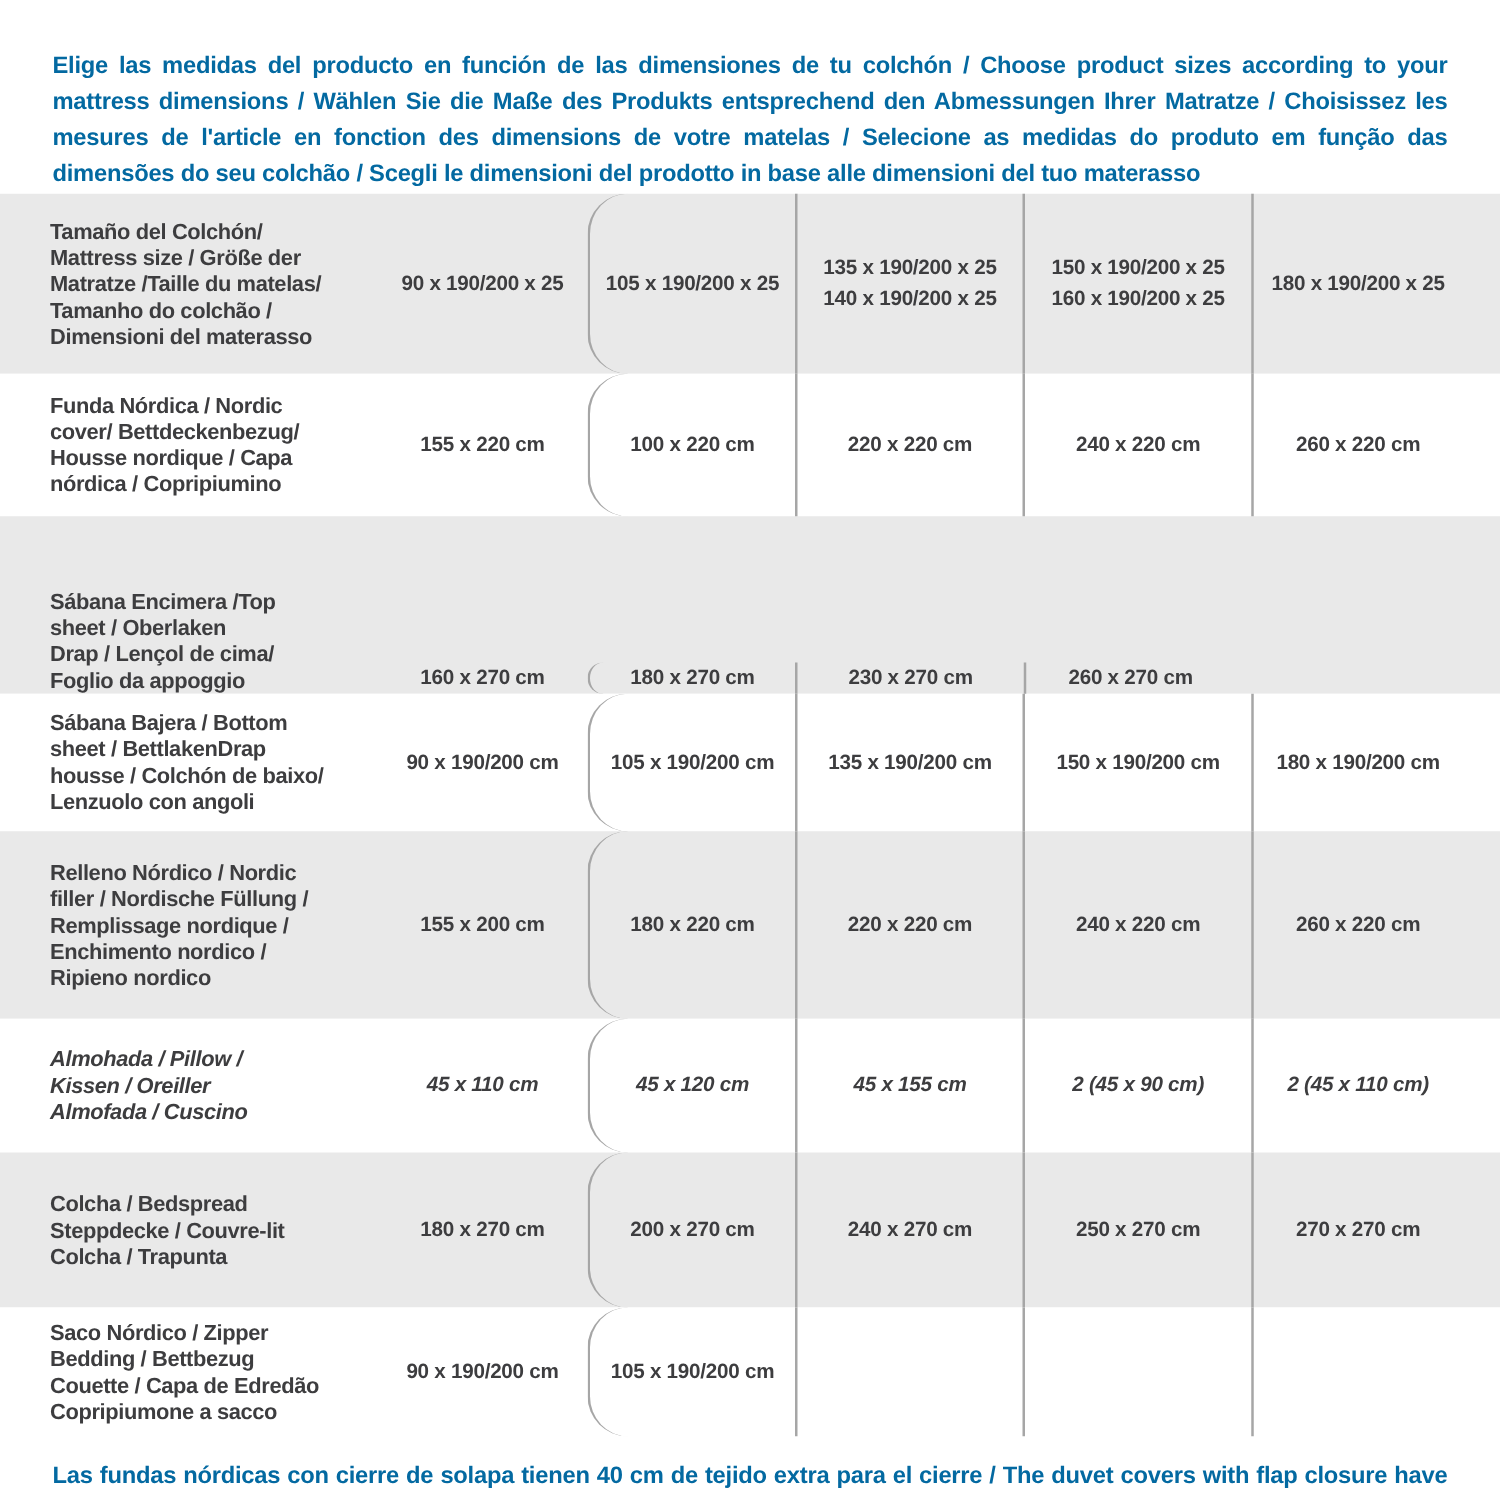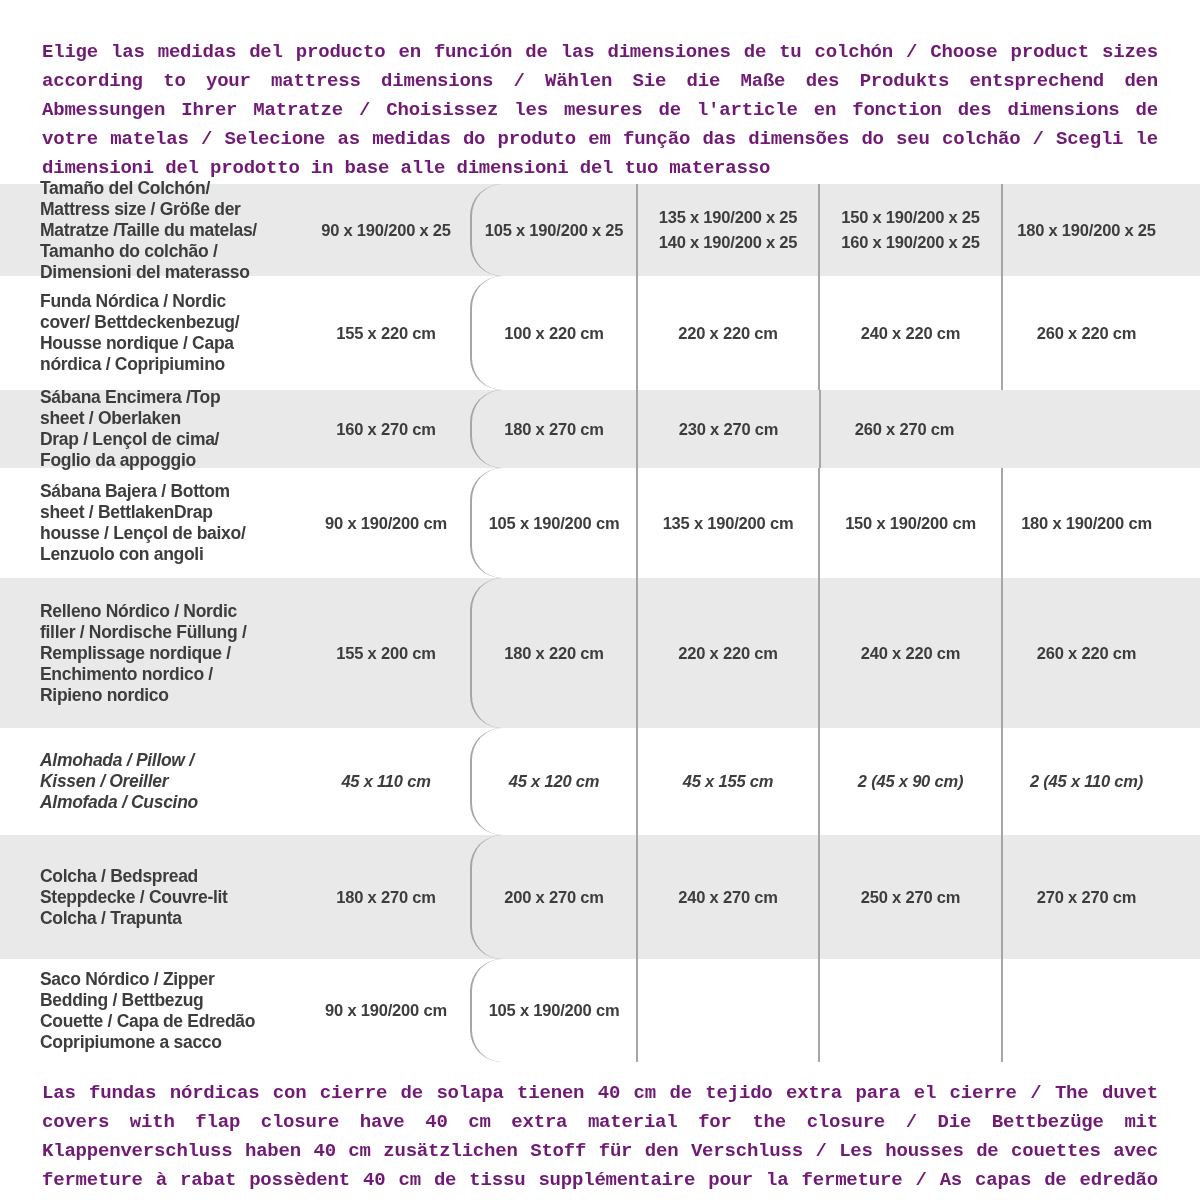--- a/index.html
+++ b/index.html
@@ -14,22 +14,21 @@
     font-weight: bold;
     color: #424244;
     overflow: hidden;
   }
   .para {
     margin: 0 42px;
     font-size: 19px;
     line-height: 29px;
     letter-spacing: -0.2px;
     text-align: justify;
-    color: #701a75;
-    font-family: Liberation Mono, monospace;
+    color: #0369a1;
   }
   .intro { padding-top: 38px; }
   .footer-note { margin-top: 17px; }
 
   .size-table { margin-top: 1px; }
 
   .trow {
     display: flex;
     box-sizing: border-box;
     padding-right: 30px;
@@ -60,23 +59,23 @@
     letter-spacing: -0.2px;
     color: #3d3d3f;
   }
   .c2 { width: 168px; }
   .c3 { width: 166px; border-radius: 32px; }
   .c4 { width: 182px; }
   .c5 { width: 183px; }
   .c6 { width: 169px; }
   .c3, .c4, .c5, .c6 { border-left: 2px solid #a6a6a6; }
 
-  .r0 { height: 92px; }
+  .r0 { height: 144px; }
   .r1 { height: 114px; }
-  .r2 { height: 78px; }
+  .r2 { height: 142px; align-items: flex-end; }
   .r3 { height: 110px; }
   .r4 { height: 150px; }
   .r5 { height: 107px; font-style: italic; }
   .r6 { height: 124px; }
   .r7 { height: 103px; }
 </style>
 </head>
 <body>
 
 <p class="para intro">Elige las medidas del producto en función de las dimensiones de tu colchón / Choose product sizes according to your mattress dimensions / Wählen Sie die Maße des Produkts entsprechend den Abmessungen Ihrer Matratze / Choisissez les mesures de l'article en fonction des dimensions de votre matelas / Selecione as medidas do produto em função das dimensões do seu colchão / Scegli le dimensioni del prodotto in base alle dimensioni del tuo materasso</p>
@@ -117,21 +116,21 @@
 Foglio da appoggio</div>
     <div class="cell val c2">160 x 270 cm</div>
     <div class="cell val c3">180 x 270 cm</div>
     <div class="cell val c5">230 x 270 cm</div>
     <div class="cell val c6">260 x 270 cm</div>
   </div>
 
   <div class="trow r3">
     <div class="cell label">Sábana Bajera / Bottom
 sheet / BettlakenDrap
-housse / Lençol de baixo/
+housse / Colchón de baixo/
 Lenzuolo con angoli</div>
     <div class="cell val c2">90 x 190/200 cm</div>
     <div class="cell val c3">105 x 190/200 cm</div>
     <div class="cell val c4">135 x 190/200 cm</div>
     <div class="cell val c5">150 x 190/200 cm</div>
     <div class="cell val c6">180 x 190/200 cm</div>
   </div>
 
   <div class="trow alt r4">
     <div class="cell label">Relleno Nórdico / Nordic

